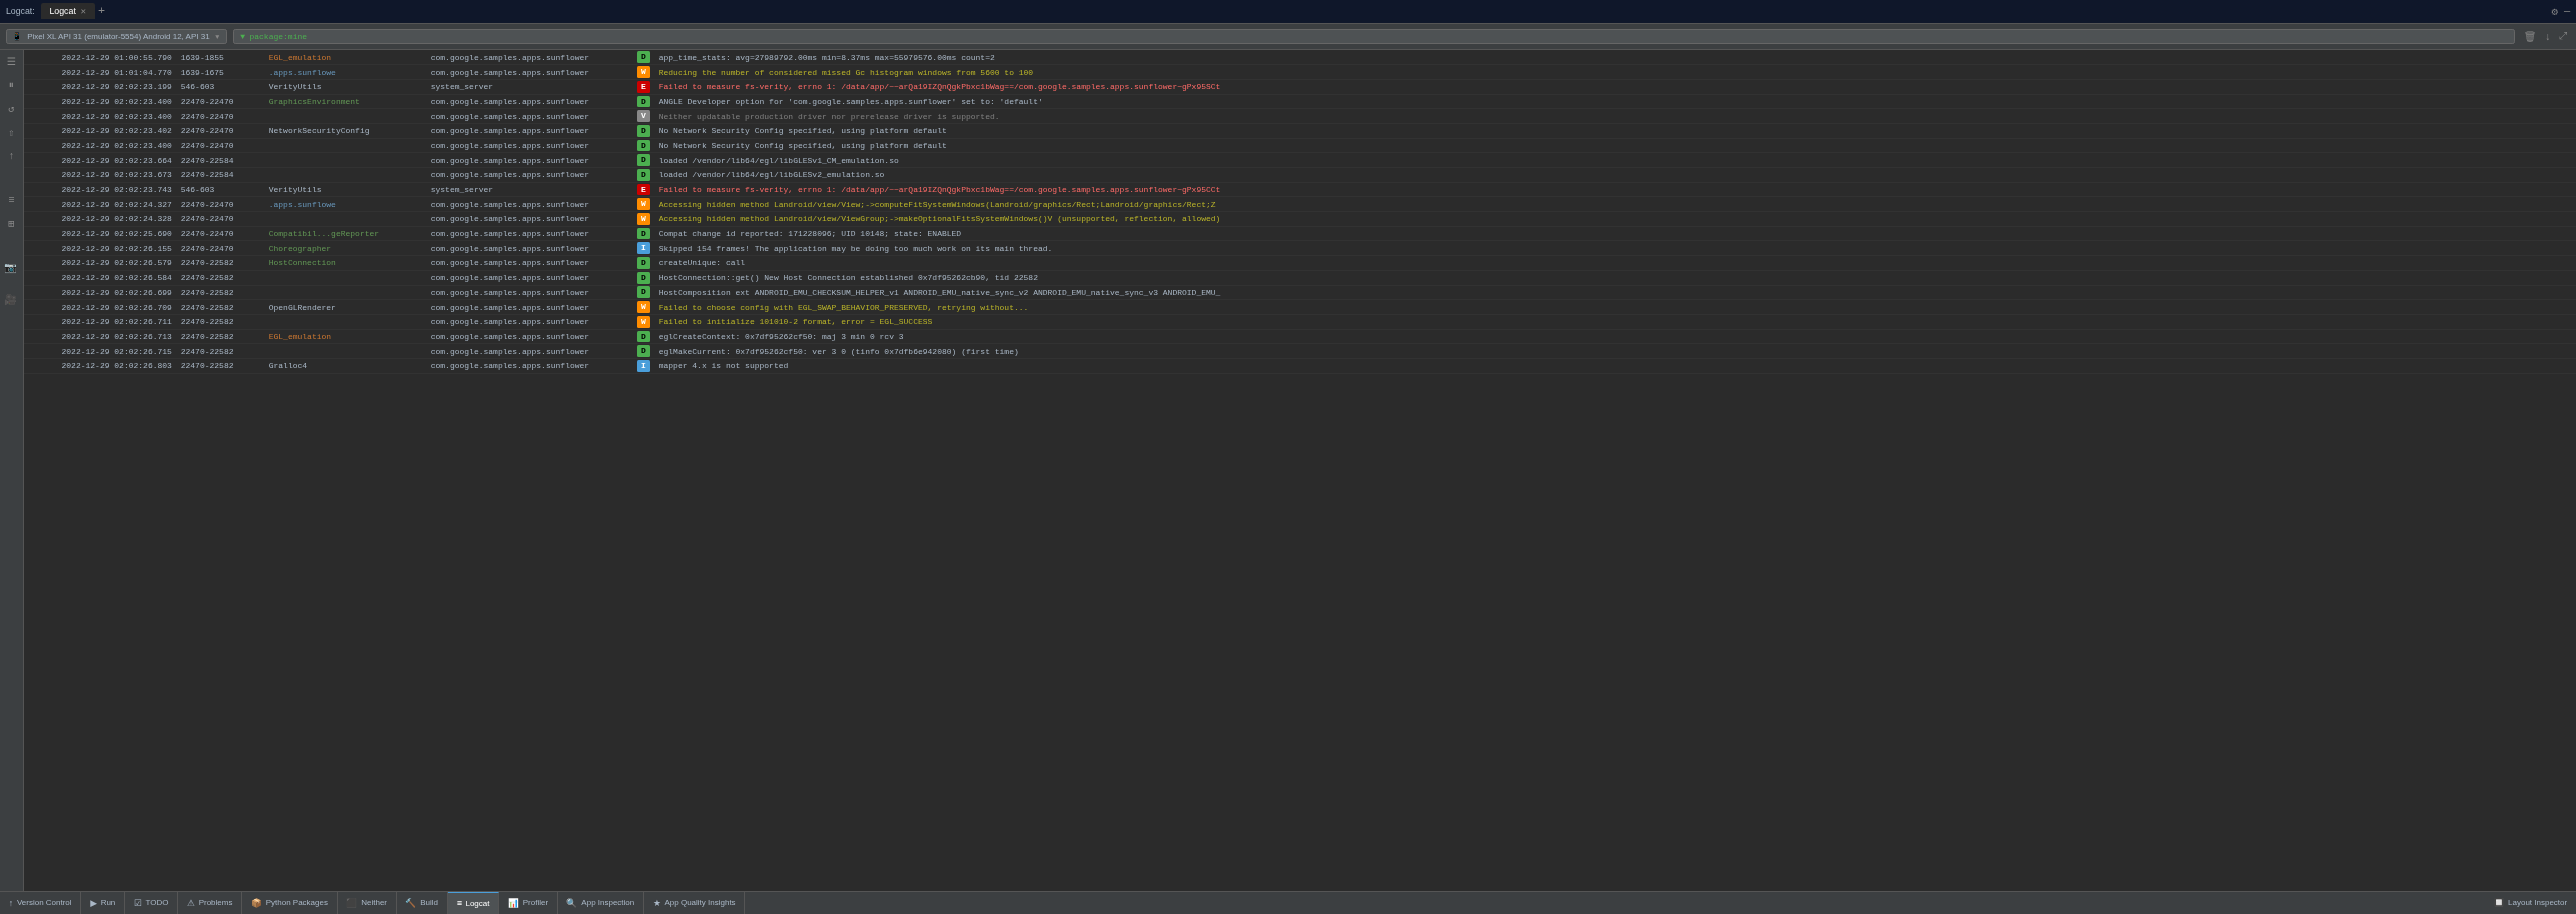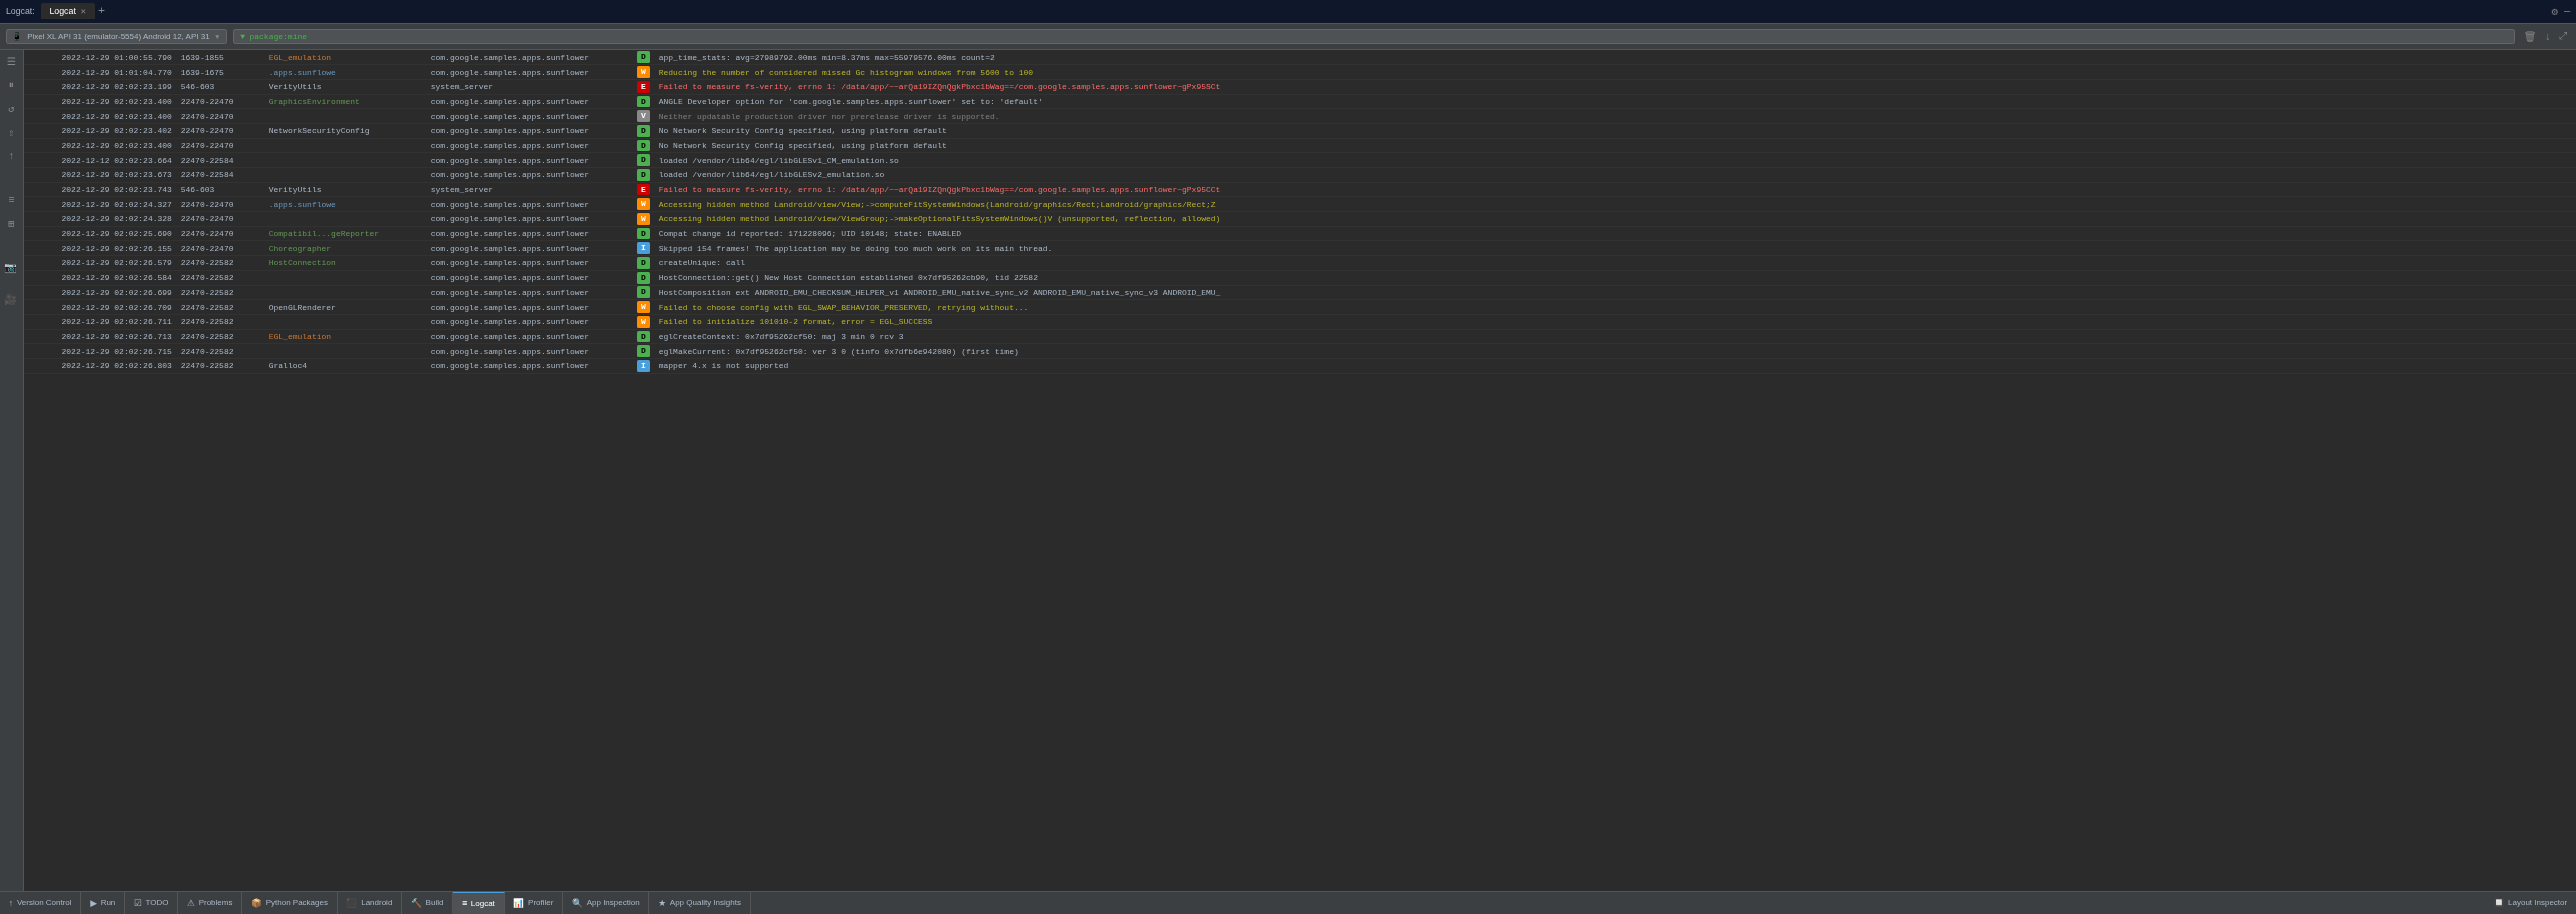--- a/index.html
+++ b/index.html
@@ -375,21 +375,21 @@
     <td class="log-cell col-date">2022-12-29 02:02:23.400</td>
     <td class="log-cell col-pid">22470-22470</td>
     <td class="log-cell col-tag "></td>
     <td class="log-cell col-pkg">com.google.samples.apps.sunflower</td>
     <td class="log-cell col-level">
       <span class="level-badge level-D">D</span>
     </td>
     <td class="log-cell col-msg msg-debug">No Network Security Config specified, using platform default</td>
   </tr>
           <tr class="log-row">
-    <td class="log-cell col-date">2022-12-12 02:02:23.664</td>
+    <td class="log-cell col-date">2022-12-29 02:02:23.664</td>
     <td class="log-cell col-pid">22470-22584</td>
     <td class="log-cell col-tag "></td>
     <td class="log-cell col-pkg">com.google.samples.apps.sunflower</td>
     <td class="log-cell col-level">
       <span class="level-badge level-D">D</span>
     </td>
     <td class="log-cell col-msg msg-debug">loaded /vendor/lib64/egl/libGLESv1_CM_emulation.so</td>
   </tr>
           <tr class="log-row">
     <td class="log-cell col-date">2022-12-29 02:02:23.673</td>
@@ -552,21 +552,21 @@
   <div class="status-item">
     <span class="status-icon">⚠</span>
     <span>Problems</span>
   </div>
   <div class="status-item">
     <span class="status-icon">📦</span>
     <span>Python Packages</span>
   </div>
   <div class="status-item">
     <span class="status-icon">⬛</span>
-    <span>Landroid</span>
+    <span>Neither</span>
   </div>
   <div class="status-item">
     <span class="status-icon">🔨</span>
     <span>Build</span>
   </div>
   <div class="status-item active">
     <span class="status-icon">≡</span>
     <span>Logcat</span>
   </div>
   <div class="status-item">

